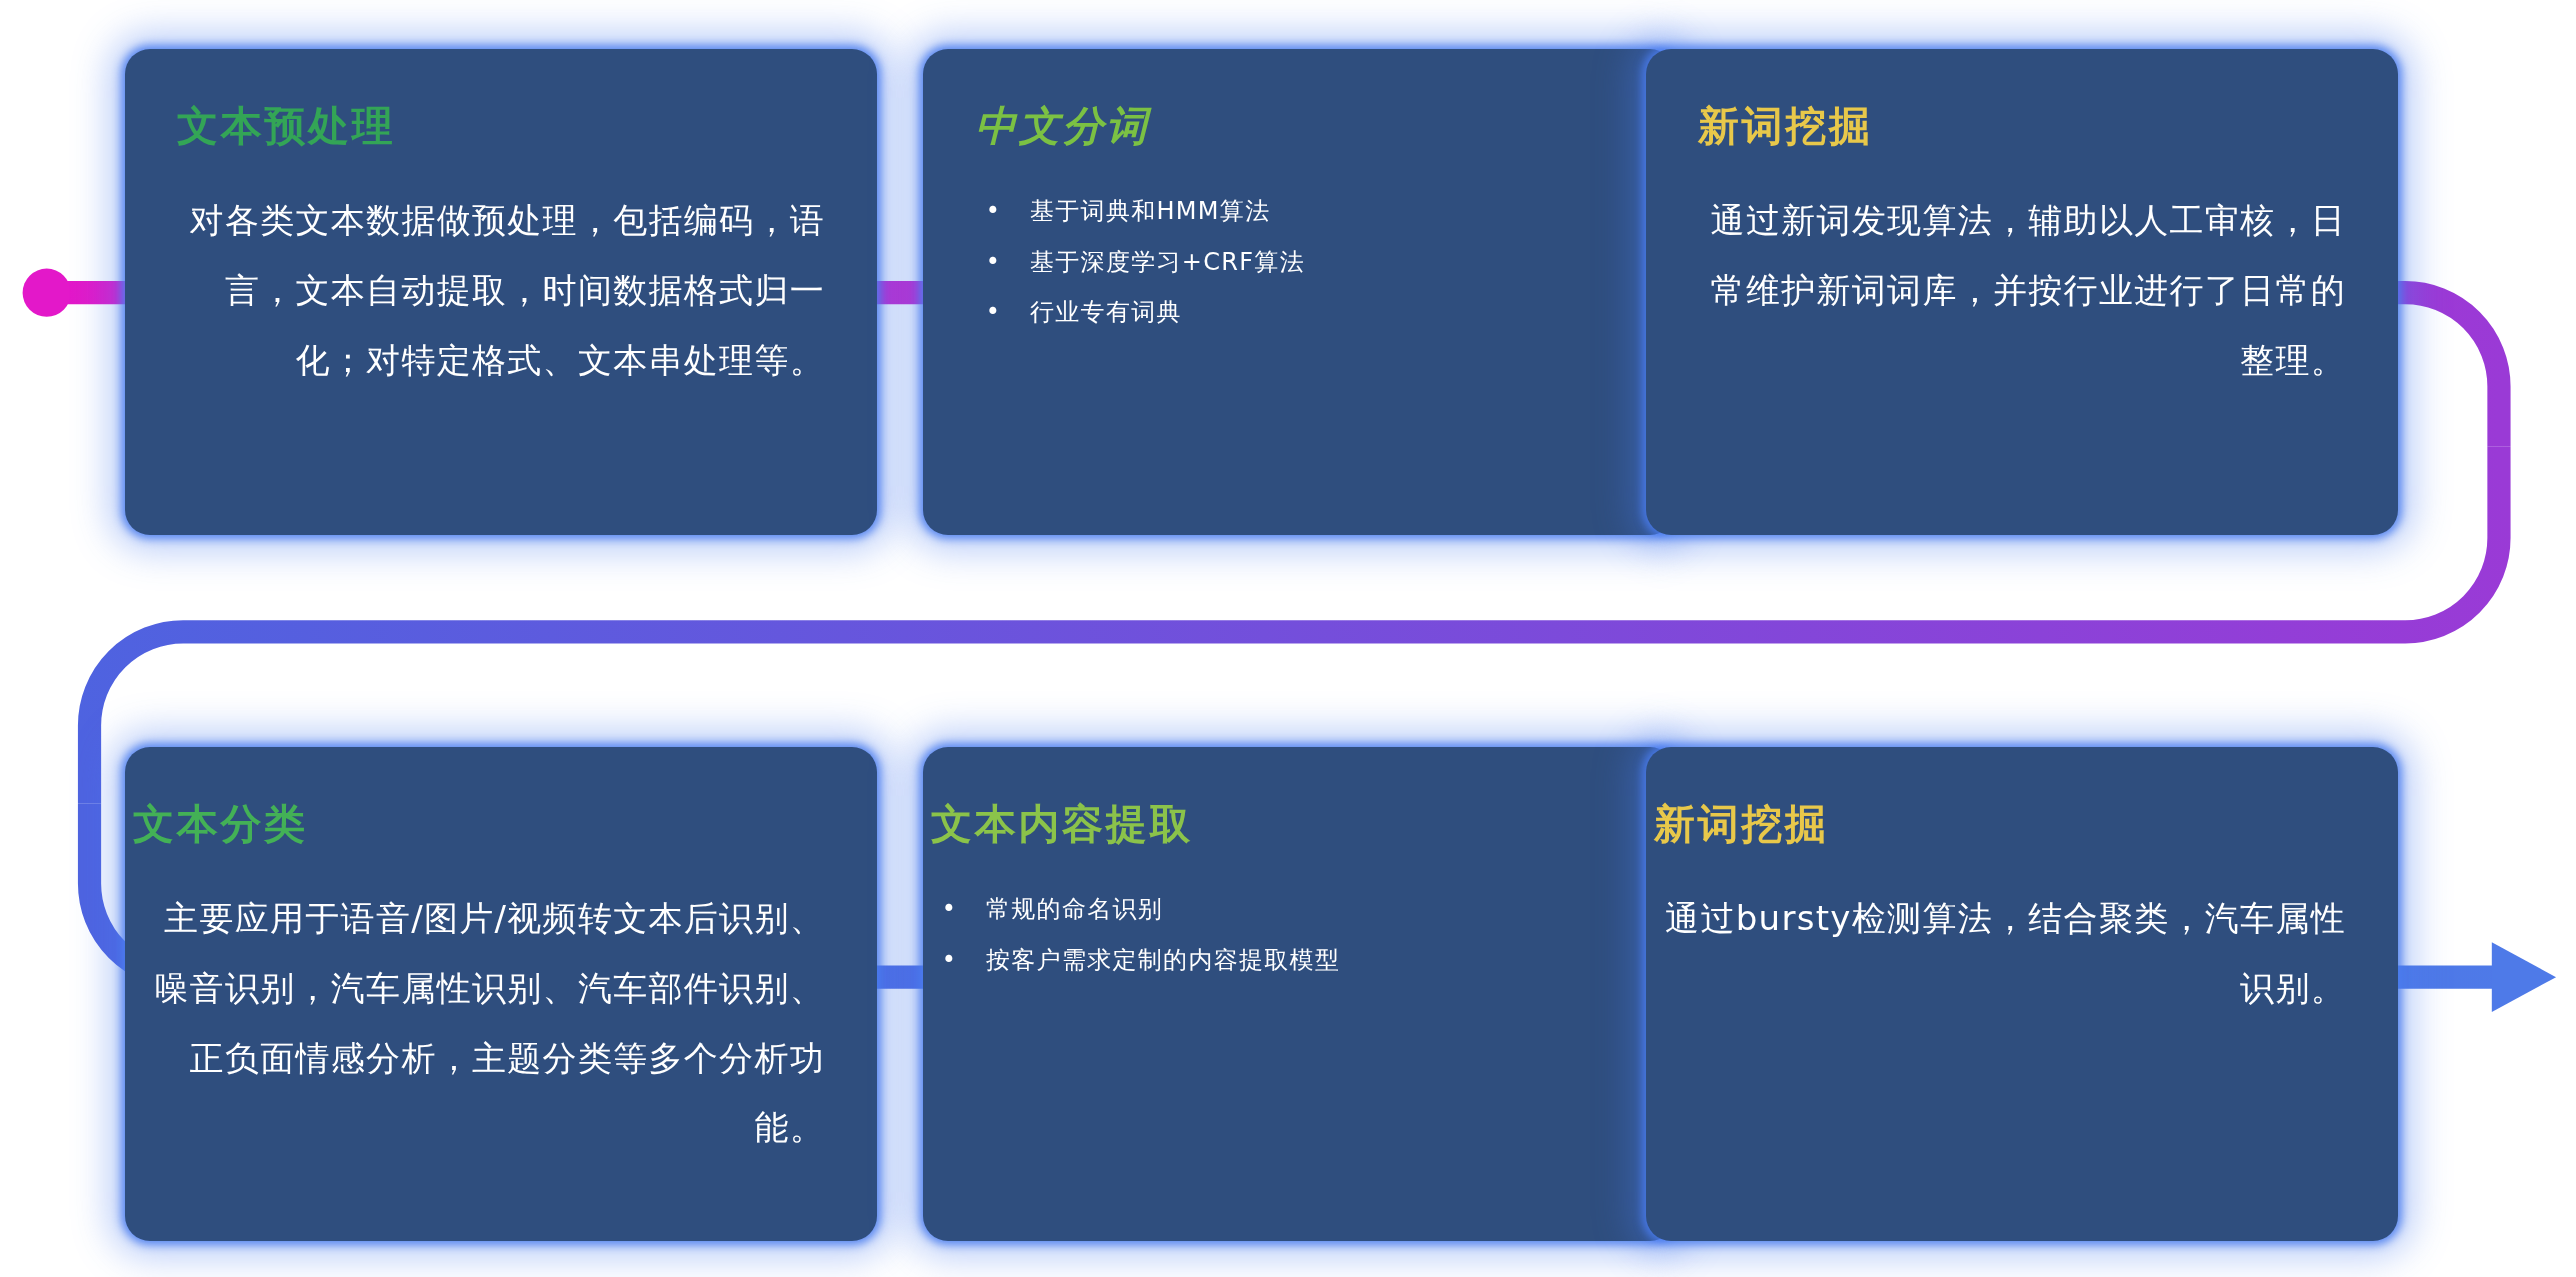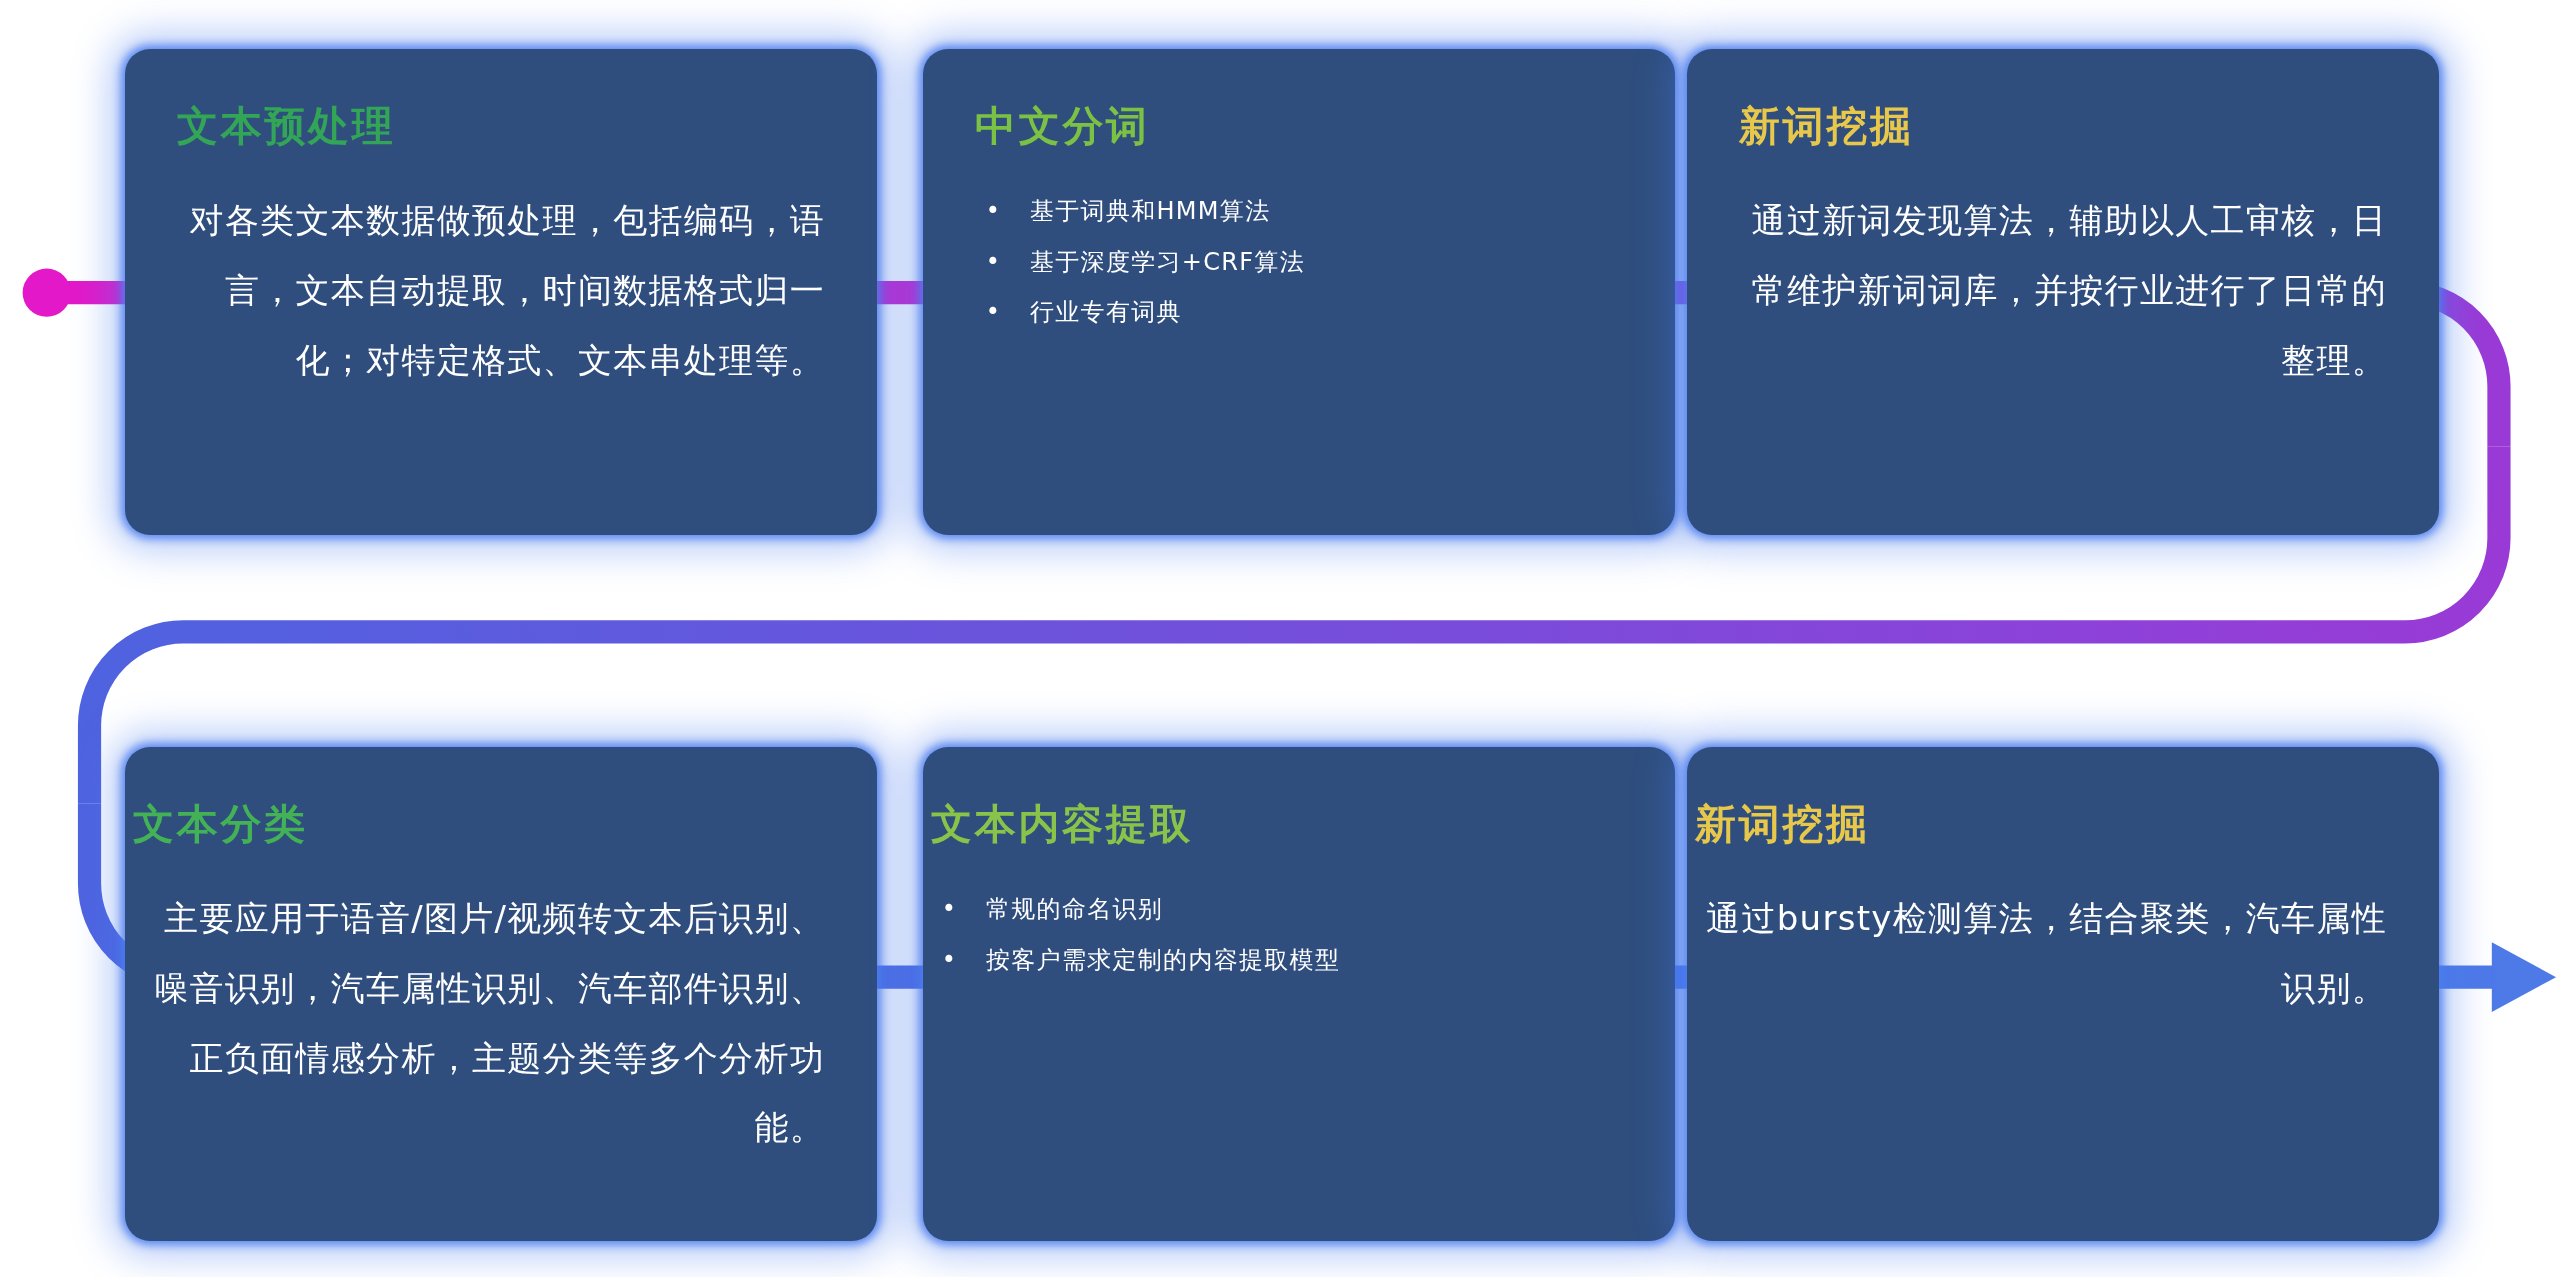--- a/index.html
+++ b/index.html
@@ -17,21 +17,21 @@
     background:#2f4e7e;
     border-radius:25px;
     padding:36px 52px;
     box-sizing:border-box;
     box-shadow:0 0 9px 3.6px rgba(74,124,238,0.85), 0 0 36px 16px rgba(74,124,238,0.38);
   }
   .row1{top:49px;height:486px;}
   .row2{top:747px;height:494px;padding-left:8px;}
   .col1{left:125px;}
   .col2{left:923px;}
-  .col3{left:1687px;}
+  .col3{left:1646px;}
   .card-title{
     margin:14.3px 0 32px 0;
     font-size:41px;
     font-weight:700;
     letter-spacing:2.7px;
   }
   .card-body{
     margin:0;
     font-size:34px;
     line-height:2.05;
@@ -77,21 +77,21 @@
     <circle cx="52" cy="328" r="27" fill="#e318c9"></circle>
     <polygon points="2792,1056 2792,1134 2864,1095" fill="#4e7ae8"></polygon>
   </svg>
 
   <div class="card row1 col1">
     <h2 class="card-title" style="color: rgb(51, 165, 86);">文本预处理</h2>
     <p class="card-body">对各类文本数据做预处理，包括编码，语言，文本自动提取，时间数据格式归一化；对特定格式、文本串处理等。</p>
   </div>
 
   <div class="card row1 col2">
-    <h2 class="card-title" style="color: rgb(123, 193, 67);">中文分词</h2>
+    <h2 class="card-title" style="color: rgb(123, 193, 67); font-style: italic;">中文分词</h2>
     <ul class="card-bullets">
       <li>基于词典和HMM算法</li>
       <li>基于深度学习+CRF算法</li>
       <li>行业专有词典</li>
     </ul>
   </div>
 
   <div class="card row1 col3">
     <h2 class="card-title" style="color: rgb(232, 200, 74);">新词挖掘</h2>
     <p class="card-body">通过新词发现算法，辅助以人工审核，日常维护新词词库，并按行业进行了日常的整理。</p>

